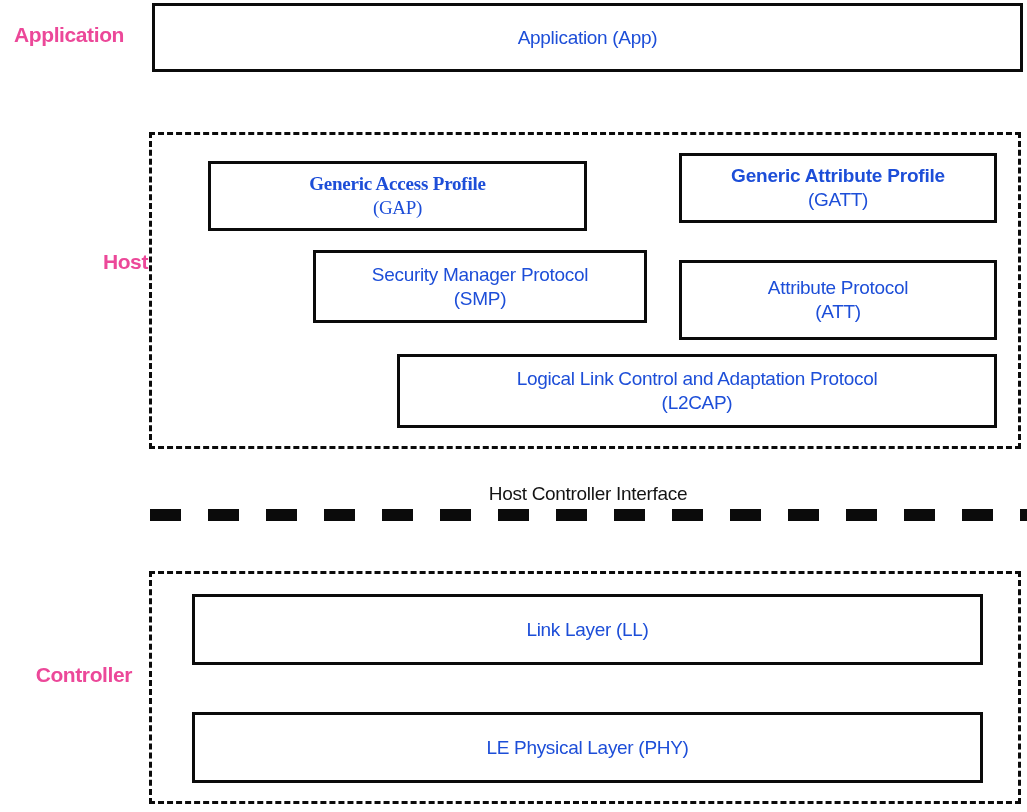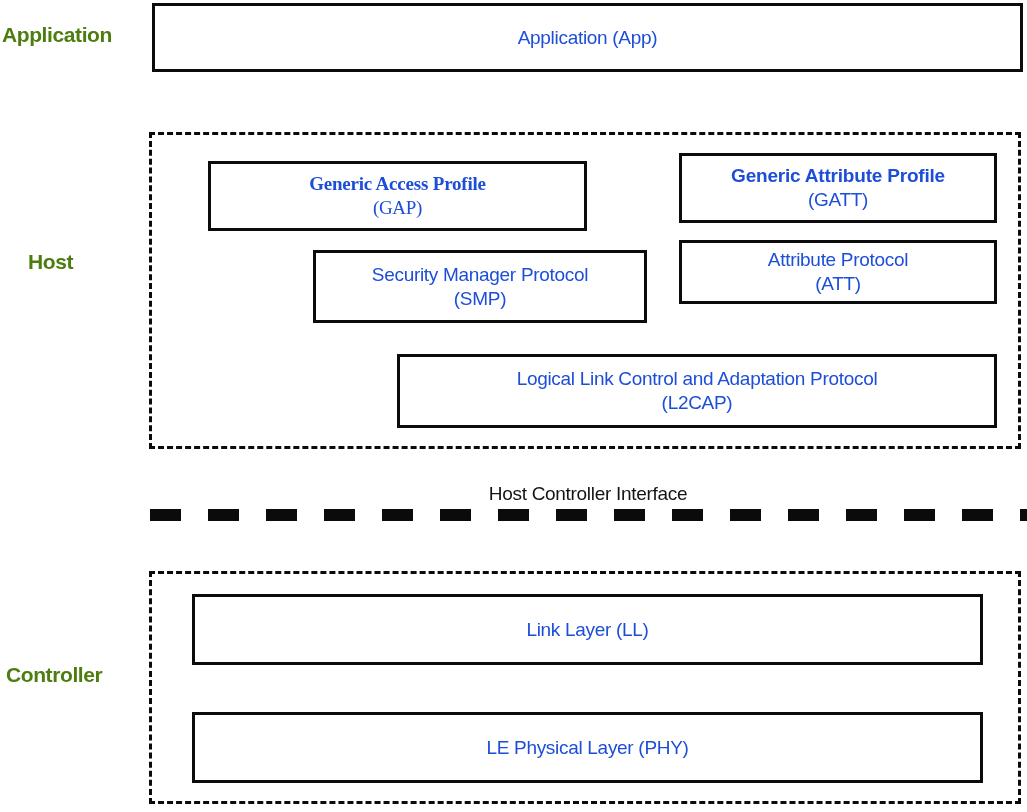--- a/index.html
+++ b/index.html
@@ -16,22 +16,22 @@
     overflow: hidden;
     color: #111111;
   }
 
   
   .layer-label {
     position: absolute;
     font-weight: 700;
     font-size: 21px;
     letter-spacing: -0.4px;
-    color: #4d7c0f;
-    text-align: left;
+    color: #ec4899;
+    text-align: right;
   }
 
   
   .box {
     position: absolute;
     border: 3px solid #0b0b0b;
     background: #ffffff;
     box-sizing: border-box;
     display: flex;
     flex-direction: column;
@@ -102,21 +102,21 @@
   <div class="box" style="left:679px; top:153px; width:318px; height:70px;">
     <span class="t-bold">Generic Attribute Profile</span>
     <span class="t-reg">(GATT)</span>
   </div>
 
   <div class="box" style="left:313px; top:250px; width:334px; height:73px;">
     <span class="t-reg">Security Manager Protocol</span>
     <span class="t-reg">(SMP)</span>
   </div>
 
-  <div class="box" style="left:679px; top:240px; width:318px; height:64px;text-align:center;">
+  <div class="box" style="left:679px; top:260px; width:318px; height:80px;text-align:center;">
     <span class="t-reg">Attribute Protocol</span>
     <span class="t-reg">(ATT)</span>
   </div>
 
   <div class="box" style="left:397px; top:354px; width:600px; height:74px;">
     <span class="t-reg">Logical Link Control and Adaptation Protocol</span>
     <span class="t-reg">(L2CAP)</span>
   </div>
 
   <div class="hci-line" style="left:150px; top:509px; width:877px;"></div>

